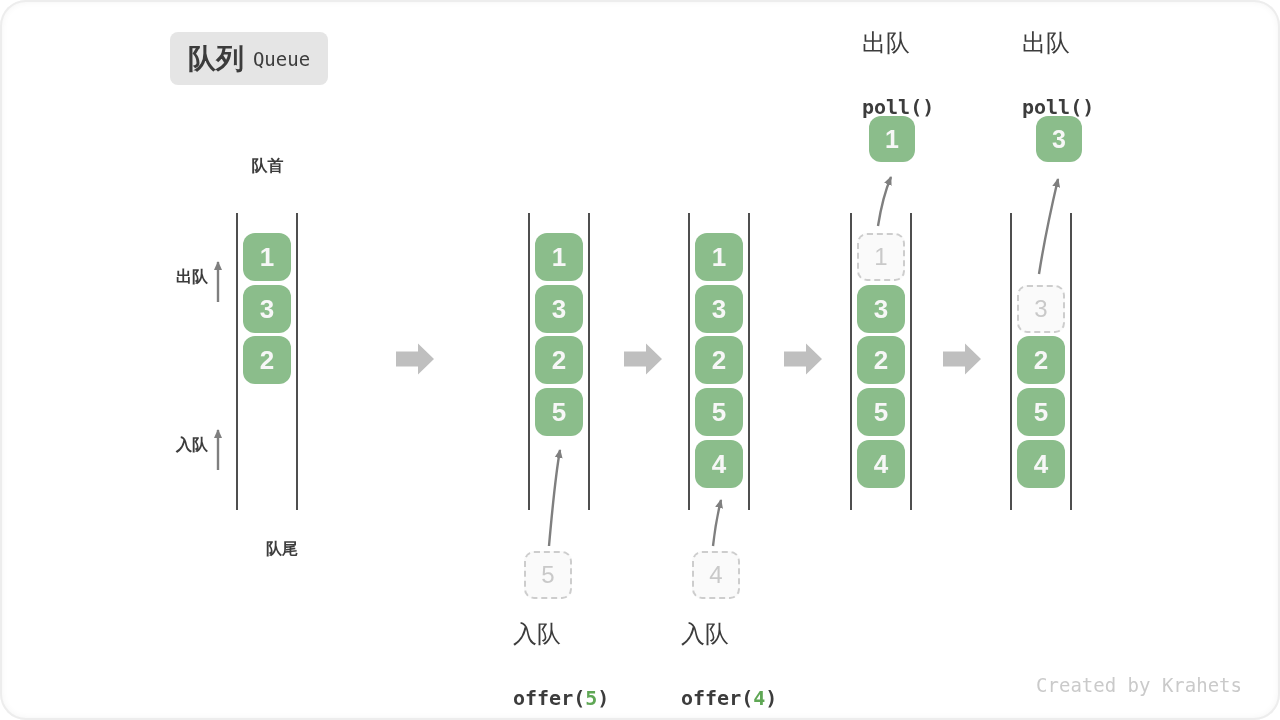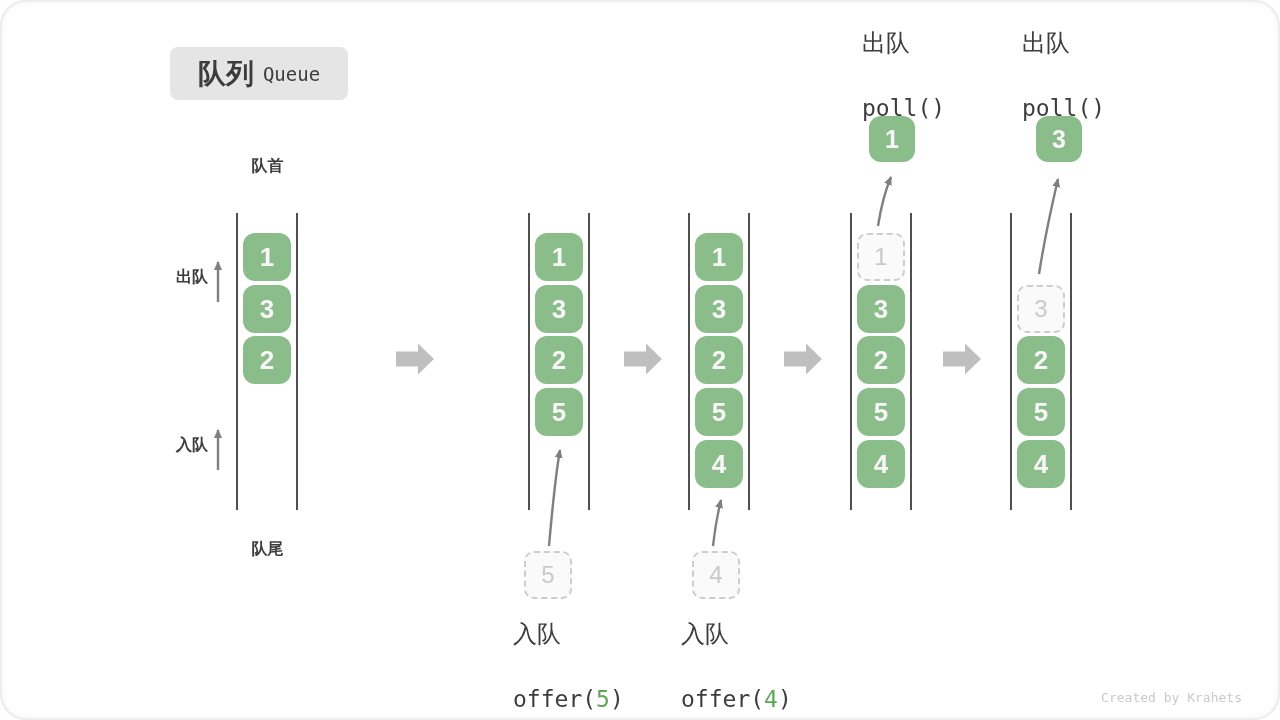--- a/index.html
+++ b/index.html
@@ -6,32 +6,32 @@
   html,body { background:#fff; }
   body { font-family:"Liberation Sans","DejaVu Sans",sans-serif; }
   .canvas {
     position:relative; width:1280px; height:720px; background:#ffffff;
     border-radius:26px; overflow:hidden;
     box-shadow: inset 0 0 0 2px #ededed, inset 0 0 8px rgba(0,0,0,0.07);
   }
 
   
   .title-badge {
-    position:absolute; left:170px; top:47px; width:178px; height:53px;
+    position:absolute; left:170px; top:32px; width:158px; height:53px;
     background:#e5e5e5; border-radius:8px;
     display:flex; align-items:center; justify-content:center; gap:9px;
     color:#3c3c3c;
   }
   .title-zh { font-size:28px; font-weight:700; }
   .title-en { font-family:"DejaVu Sans Mono","Liberation Mono",monospace; font-size:19px; font-weight:400; }
 
   
   .zh-label { position:absolute; color:#3c3c3c; font-size:16px; font-weight:700; }
   .lbl-front { left:237px; top:156px; width:61px; text-align:center; }
-  .lbl-rear  { left:237px; top:539px; width:61px; text-align:center; }
+  .lbl-rear  { left:237px; top:539px; width:61px; text-align:right; }
   .lbl-deq   { left:148px; top:267px; width:60px; text-align:right; }
   .lbl-enq   { left:148px; top:435px; width:60px; text-align:right; }
 
   
   .queue { position:absolute; top:213px; width:62px; height:297px; }
   .qline { position:absolute; top:0; width:1.5px; height:297px; background:#4f4f4f; }
   .qline.left { left:0; } .qline.right { left:60px; }
   .qbox {
     position:absolute; left:7px; width:48px; height:48px; border-radius:12px;
     background:#8bbd8b; color:#f7f7f7; font-size:26px; font-weight:700;
@@ -48,28 +48,28 @@
     position:absolute; width:48px; height:48px; border-radius:10px;
     display:flex; align-items:center; justify-content:center; font-size:24px;
   }
   .float-box.dashed { background:#fafafa; border:2px dashed #cdcdcd; color:#c9c9c9; }
   .float-box.solid  { width:46px; height:46px; border-radius:12px; background:#8bbd8b;
                       color:#f7f7f7; font-weight:700; font-size:25px; }
 
   
   .caption { position:absolute; color:#3c3c3c; }
   .cap-zh { font-size:24px; font-weight:500; margin-bottom:8px; }
-  .cap-code { font-family:"DejaVu Sans Mono","Liberation Mono",monospace; font-size:23px; font-weight:400;margin-top:36px; }
+  .cap-code { font-family:"DejaVu Sans Mono","Liberation Mono",monospace; font-size:20px; font-weight:700;margin-top:36px; }
   .cap-code .green { color:#5fa755; }
 
   svg.overlay { position:absolute; left:0; top:0; width:1280px; height:720px; pointer-events:none; }
 
   .watermark {
     position:absolute; right:38px; top:674px; color:#cacaca;
-    font-family:"DejaVu Sans Mono","Liberation Mono",monospace; font-size:13px;margin-top:16px;
+    font-family:"DejaVu Sans Mono","Liberation Mono",monospace; font-size:19px;
   }
 </style>
 </head>
 <body>
 
 <div class="canvas">
 
   <div class="title-badge">
     <span class="title-zh">队列</span>
     <span class="title-en">Queue</span>

